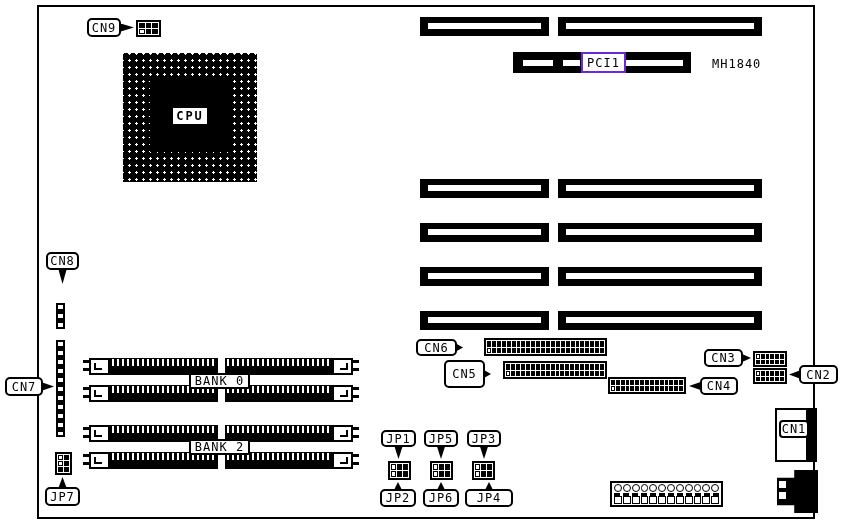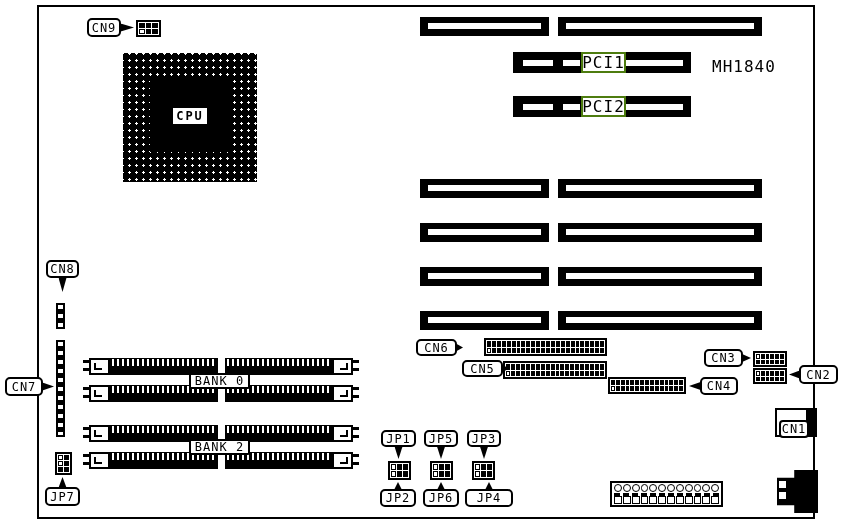--- a/index.html
+++ b/index.html
@@ -28,22 +28,22 @@
             display:flex;align-items:center;justify-content:center;}
   .cpu-label{background:#fff;border:1px solid #000;padding:1px 3px;font-size:12px;letter-spacing:2px;}
 
   
   .isa{position:absolute;box-sizing:border-box;background:#000;}
   .isa::after{content:'';position:absolute;left:8px;right:8px;top:6px;height:6px;background:#fff;}
 
   
   .pci{position:absolute;box-sizing:border-box;background:#000;}
   .pci .ps{position:absolute;top:8px;height:6px;background:#fff;}
-  .pci .plabel{position:absolute;top:0;bottom:0;background:#fff;border:2px solid #4d7c0f;z-index:2;
-               display:flex;align-items:center;justify-content:center;font-size:16px;letter-spacing:1px;}
+  .pci .plabel{position:absolute;top:0;bottom:0;background:#fff;border:2px solid #6d28d9;z-index:2;
+               display:flex;align-items:center;justify-content:center;font-size:12px;letter-spacing:1px;}
 
   
   .simm{position:absolute;display:flex;align-items:stretch;height:17px;}
   .ltick,.rtick{width:7px;position:relative;background:#fff;}
   .ltick::before{content:'';position:absolute;left:1px;top:2px;width:6px;height:3px;background:#000;box-shadow:0 8px 0 #000;}
   .rtick::before{content:'';position:absolute;right:1px;top:2px;width:6px;height:3px;background:#000;box-shadow:0 8px 0 #000;}
   .latch{width:17px;border:2px solid #000;background:#fff;position:relative;}
   .latch::after{content:'';position:absolute;left:3px;top:3px;width:6px;height:5px;
                 border:2px solid #000;border-top:none;border-right:none;}
   .latch.rr::after{left:auto;right:3px;border:2px solid #000;border-top:none;border-left:none;}
@@ -71,21 +71,21 @@
   .term .dash{height:3px;background:repeating-linear-gradient(90deg,#000 0 6px,#fff 6px 9px);}
 
   
   .cn1box{position:absolute;box-sizing:border-box;background:#fff;border:2px solid #000;z-index:3;}
   .cn1tab{position:absolute;right:0;top:0;bottom:0;width:9px;background:#000;}
   .din{position:absolute;background:#000;z-index:3;
        clip-path:polygon(42% 0,100% 0,100% 100%,42% 100%,42% 82%,0 82%,0 18%,42% 18%);}
   .din::before{content:'';position:absolute;left:2px;top:11px;width:7px;height:7px;background:#fff;}
   .din::after{content:'';position:absolute;left:2px;top:22px;width:7px;height:7px;background:#fff;}
 
-  .model{position:absolute;font-size:16px;letter-spacing:1px;}
+  .model{position:absolute;font-size:12px;letter-spacing:1px;}
 </style>
 </head>
 <body>
 
 <div class="screen">
 
   <div class="abs board" style="left:37px;top:5px;width:778px;height:514px;"></div>
 
   <div class="model" style="left:712px;top:57px;">MH1840</div>
 
@@ -118,28 +118,22 @@
   <div class="isa" style="left:558px;top:267px;width:204px;height:19px;"></div>
   <div class="isa" style="left:420px;top:311px;width:129px;height:19px;"></div>
   <div class="isa" style="left:558px;top:311px;width:204px;height:19px;"></div>
 
   <div class="pci" style="left:513px;top:52px;width:178px;height:21px;">
     <span class="ps" style="left:10px;width:30px;"></span>
     <span class="ps" style="left:50px;width:17px;"></span>
     <span class="plabel" style="left:68px;width:41px;">PCI1</span>
     <span class="ps" style="left:112px;width:58px;"></span>
   </div>
-  <div class="pci" style="left:513px;top:96px;width:178px;height:21px;">
-    <span class="ps" style="left:10px;width:30px;"></span>
-    <span class="ps" style="left:50px;width:17px;"></span>
-    <span class="plabel" style="left:68px;width:41px;">PCI2</span>
-    <span class="ps" style="left:112px;width:58px;"></span>
-  </div>
-
-  <div class="callout" style="left:46px;top:260px;width:33px;height:18px;">
+
+  <div class="callout" style="left:46px;top:252px;width:33px;height:18px;">
     <span>CN8</span>
     <span class="tail d" style="width:9px;height:16px;"></span>
   </div>
   <div class="vstrip" style="left:56px;top:303px;width:9px;height:26px;"></div>
 
   <div class="callout" style="left:5px;top:377px;width:38px;height:19px;">
     <span>CN7</span>
     <span class="tail r" style="width:13px;height:9px;"></span>
   </div>
   <div class="vstrip" style="left:56px;top:340px;width:9px;height:97px;"></div>
@@ -249,21 +243,21 @@
       <i></i>
       <i></i>
       <i></i>
       <i></i>
       <i></i>
       <i></i>
       <i></i>
       <i></i>
     </div>
 
-  <div class="callout" style="left:462px;top:360px;width:41px;height:17px;">
+  <div class="callout" style="left:444px;top:360px;width:41px;height:28px;">
     <span>CN5</span>
     <span class="tail r" style="width:8px;height:9px;"></span>
   </div>
   <div class="pinhdr" data-pins="20,2" style="left: 503px; top: 361px; width: 104px; height: 18px; --c: 20;">
       <i></i>
       <i></i>
       <i></i>
       <i></i>
       <i></i>
       <i></i>
@@ -454,21 +448,21 @@
         <i></i>
         <i></i>
         <i></i>
         <i></i>
         <i></i>
         <i></i>
         <i></i>
       </div>
   </div>
 
-  <div class="cn1box" style="left:775px;top:408px;width:42px;height:29px;">
+  <div class="cn1box" style="left:775px;top:408px;width:42px;height:54px;">
     <span class="cn1tab"></span>
     <div class="callout sqc" style="left:2px;top:10px;width:30px;height:18px;border-radius:4px;padding:0;">
       <span>CN1</span>
     </div>
   </div>
 
   <div class="din" style="left:777px;top:470px;width:41px;height:43px;"></div>
 
 </div>
 

